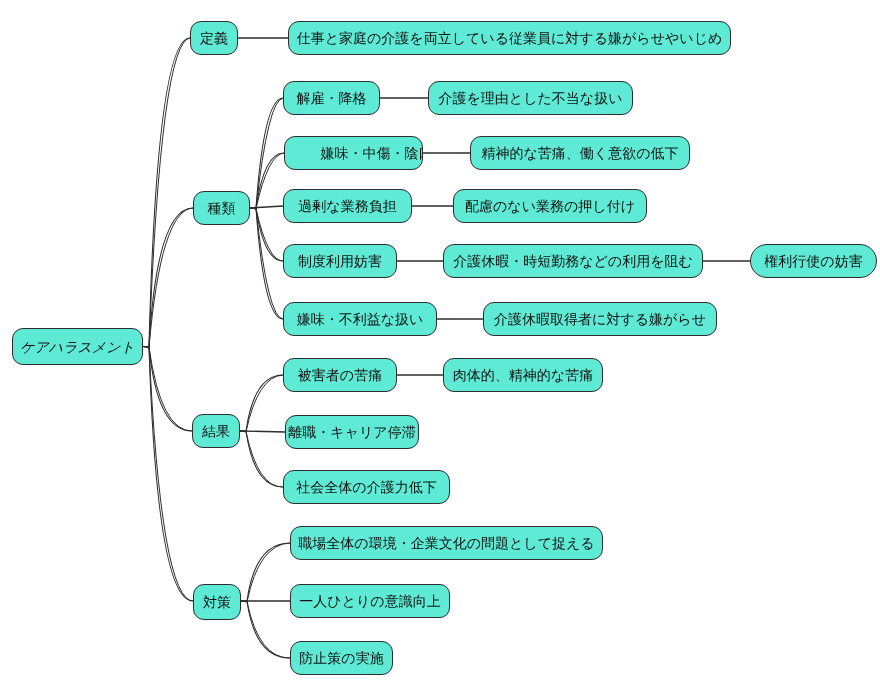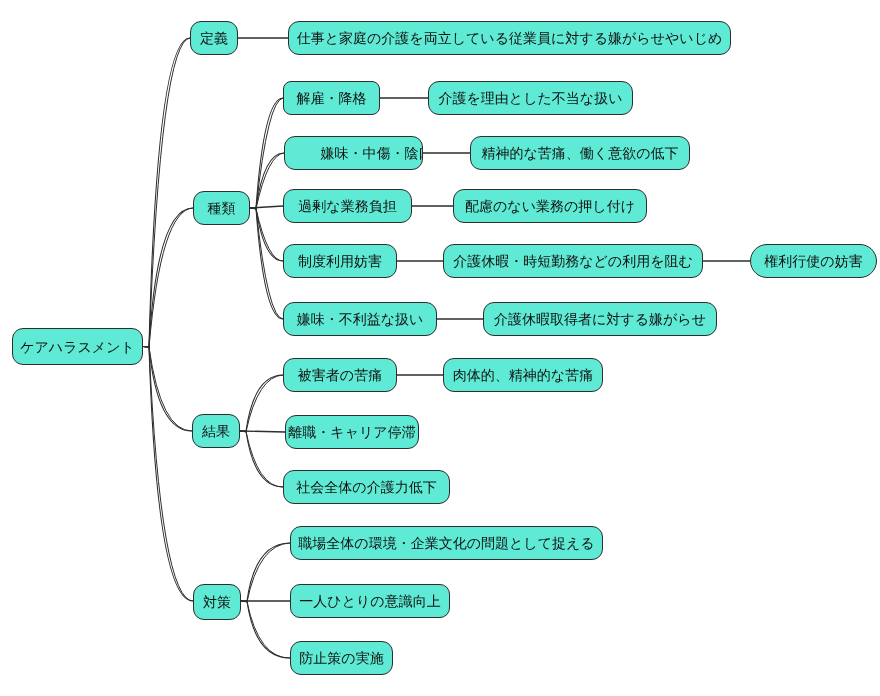--- a/index.html
+++ b/index.html
@@ -73,27 +73,27 @@
       <path d="M240,431 L246,431 Q254,487 283,487" fill="none" stroke="#2e2e2e" stroke-width="1.1" stroke-linecap="round"></path>
       <path d="M240,431 L246,431.8 Q258,487.8 283,487" fill="none" stroke="#2e2e2e" stroke-width="1" stroke-linecap="round"></path>
       <path d="M397,375 L443,375" fill="none" stroke="#2e2e2e" stroke-width="1.4" stroke-linecap="round"></path>
       <path d="M241,601 L247,601 Q255,543 290,543" fill="none" stroke="#2e2e2e" stroke-width="1.1" stroke-linecap="round"></path>
       <path d="M241,601 L247,601.8 Q259,543.8 290,543" fill="none" stroke="#2e2e2e" stroke-width="1" stroke-linecap="round"></path>
       <path d="M241,601 L290,601" fill="none" stroke="#2e2e2e" stroke-width="1.4" stroke-linecap="round"></path>
       <path d="M241,601 L247,601 Q255,658 290,658" fill="none" stroke="#2e2e2e" stroke-width="1.1" stroke-linecap="round"></path>
       <path d="M241,601 L247,601.8 Q259,658.8 290,658" fill="none" stroke="#2e2e2e" stroke-width="1" stroke-linecap="round"></path>
     </svg>
 
-  <div class="node" style="left: 12px; top: 328px; width: 131px; height: 37px;">ケアハラスメント</div>
+  <div class="node" style="left: 12px; top: 328px; width: 131px; height: 37px; font-style: italic;">ケアハラスメント</div>
 
   <div class="node" style="left: 190px; top: 21px; width: 48px; height: 34px;">定義</div>
   <div class="node" style="left: 288px; top: 21px; width: 443px; height: 34px;">仕事と家庭の介護を両立している従業員に対する嫌がらせやいじめ</div>
 
   <div class="node" style="left: 193px; top: 191px; width: 57px; height: 34px;">種類</div>
-  <div class="node" style="left: 283px; top: 81px; width: 97px; height: 34px; border-radius: 8px;">解雇・降格</div>
+  <div class="node" style="left: 283px; top: 81px; width: 97px; height: 34px;">解雇・降格</div>
   <div class="node" style="left: 428px; top: 81px; width: 205px; height: 34px;">介護を理由とした不当な扱い</div>
   <div class="node" style="left: 284px; top: 136px; width: 139px; height: 34px; padding-left: 46px;">嫌味・中傷・陰口</div>
   <div class="node" style="left: 470px; top: 136px; width: 220px; height: 34px;">精神的な苦痛、働く意欲の低下</div>
   <div class="node" style="left: 283px; top: 189px; width: 129px; height: 34px;">過剰な業務負担</div>
   <div class="node" style="left: 453px; top: 189px; width: 194px; height: 34px;">配慮のない業務の押し付け</div>
   <div class="node" style="left: 283px; top: 244px; width: 114px; height: 34px;">制度利用妨害</div>
   <div class="node" style="left: 443px; top: 244px; width: 260px; height: 34px;">介護休暇・時短勤務などの利用を阻む</div>
   <div class="node" style="left: 750px; top: 244px; width: 127px; height: 34px; border-radius: 17px;">権利行使の妨害</div>
   <div class="node" style="left: 283px; top: 302px; width: 154px; height: 34px;">嫌味・不利益な扱い</div>
   <div class="node" style="left: 483px; top: 302px; width: 234px; height: 34px;">介護休暇取得者に対する嫌がらせ</div>

